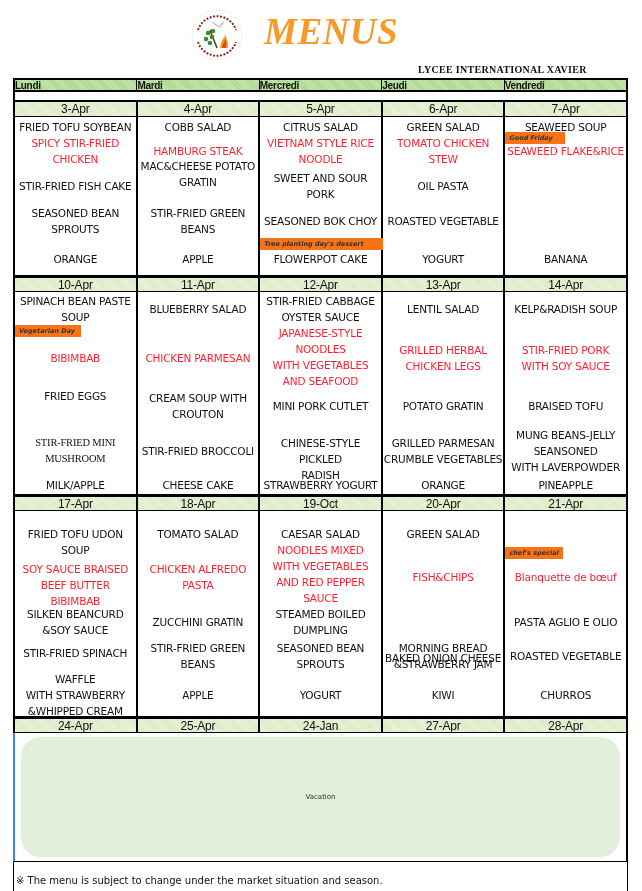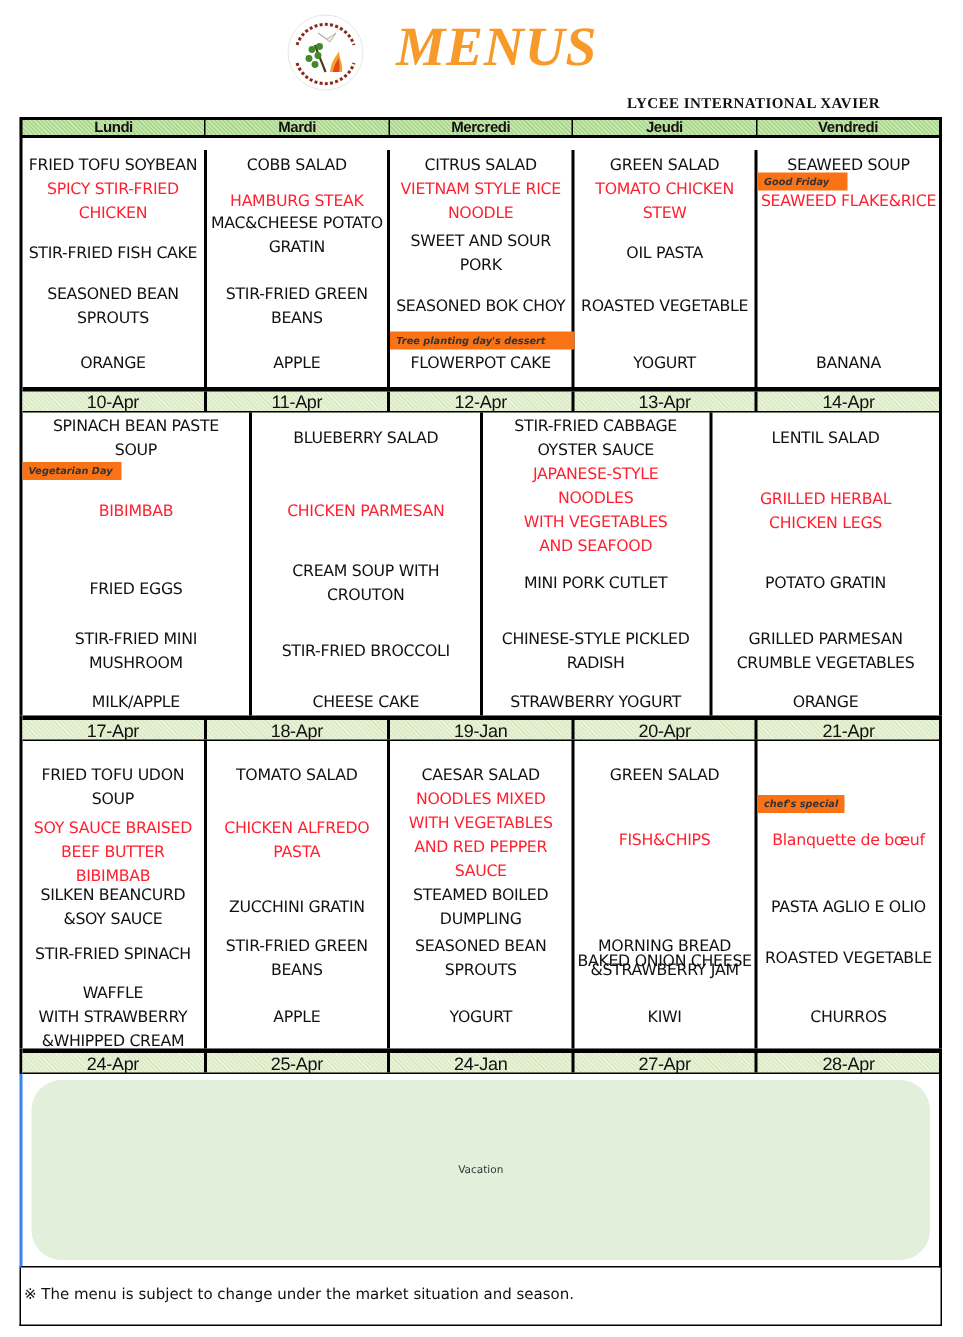--- a/index.html
+++ b/index.html
@@ -5,21 +5,21 @@
   html, body { margin:0; padding:0; background:#ffffff; }
   body { width:642px; height:891px; position:relative; overflow:hidden; font-family:"DejaVu Sans", sans-serif; color:#111; }
   .header { position:absolute; left:0; top:0; width:642px; height:66px; }
   .logo { position:absolute; left:190px; top:8px; width:54px; height:54px; }
   .title { position:absolute; left:264px; top:10px; font-family:"Liberation Serif", serif; font-style:italic; font-weight:bold; font-size:37px; color:#f79a2a; letter-spacing:0.5px; }
   .school { position:absolute; left:418px; top:64px; font-family:"Liberation Serif", serif; font-size:10px; font-weight:bold; letter-spacing:0.3px; }
   .grid { position:absolute; left:13px; top:78px; width:615px; }
   .dayrow { display:flex; height:14px; border:2px solid #000; border-bottom:2px solid #000; box-sizing:border-box; }
   .pat { background-color:#a9d88a; background-image:repeating-linear-gradient(45deg, rgba(255,255,255,0.35) 0 1px, transparent 1px 2px); }
   .patlight { background-color:#dbeac3; background-image:repeating-linear-gradient(45deg, rgba(255,255,255,0.4) 0 1px, transparent 1px 2px); }
-  .dayrow .c { flex:1; text-align:center; font-family:"Liberation Sans", sans-serif; font-weight:bold; font-size:10px; line-height:11px; border-right:1px solid #000; letter-spacing:-0.3px; }
+  .dayrow .c { flex:1; font-family:"Liberation Sans", sans-serif; font-weight:bold; font-size:10px; line-height:11px; border-right:1px solid #000; letter-spacing:-0.3px; }
   .dayrow .c:last-child { border-right:none; }
   .spacer { height:8px; border-left:2px solid #000; border-right:2px solid #000; }
   .week { border-left:2px solid #000; border-right:2px solid #000; }
   .daterow { display:flex; height:17px; border-top:2px solid #000; border-bottom:1px solid #000; box-sizing:border-box; }
   .daterow .c { flex:1; text-align:center; font-family:"Liberation Sans", sans-serif; font-size:12px; line-height:15px; border-right:2px solid #000; letter-spacing:-0.2px; }
   .daterow .c:last-child { border-right:none; }
   .menurow { display:flex; }
   .col { flex:1; border-right:2px solid #000; position:relative; box-sizing:border-box; }
   .col:last-child { border-right:none;border-radius:18px; }
   .item { position:absolute; left:0; right:0; text-align:center; font-size:10.5px; line-height:16px; letter-spacing:-0.2px; white-space:pre-line; }
@@ -55,20 +55,27 @@
   <div class="dayrow pat">
     <div class="c">Lundi</div>
     <div class="c">Mardi</div>
     <div class="c">Mercredi</div>
     <div class="c">Jeudi</div>
     <div class="c">Vendredi</div>
   </div>
   <div class="spacer"></div>
   <div id="weeks">
       <div class="week">
+        <div class="daterow patlight">
+          <div class="c">3-Apr</div>
+          <div class="c">4-Apr</div>
+          <div class="c">5-Apr</div>
+          <div class="c">6-Apr</div>
+          <div class="c">7-Apr</div>
+        </div>
         <div class="menurow" style="height: 158px;">
           <div class="col">
             <div class="item" style="top: 2px;">FRIED TOFU SOYBEAN</div>
             <div class="item red" style="top: 18px;">SPICY STIR-FRIED
 CHICKEN</div>
             <div class="item" style="top: 61px;">STIR-FRIED FISH CAKE</div>
             <div class="item" style="top: 88px;">SEASONED BEAN
 SPROUTS</div>
             <div class="item" style="top: 134px;">ORANGE</div>
           </div>
@@ -113,22 +120,22 @@
           <div class="c">11-Apr</div>
           <div class="c">12-Apr</div>
           <div class="c">13-Apr</div>
           <div class="c">14-Apr</div>
         </div>
         <div class="menurow" style="height: 202px;">
           <div class="col">
             <div class="item" style="top: 1px;">SPINACH BEAN PASTE
 SOUP</div>
             <div class="item red" style="top: 58px;">BIBIMBAB</div>
-            <div class="item" style="top: 110px;">FRIED EGGS</div>
-            <div class="item" style="top: 143px;">STIR-FRIED MINI
+            <div class="item" style="top: 96px;">FRIED EGGS</div>
+            <div class="item" style="top: 143px; font-family: Liberation Serif, serif;">STIR-FRIED MINI
 MUSHROOM</div>
             <div class="item" style="top: 185px;">MILK/APPLE</div>
             <div class="tag" style="top: 33px; left: 0px; width: 66px;">Vegetarian Day</div>
           </div>
           <div class="col">
             <div class="item" style="top: 9px;">BLUEBERRY SALAD</div>
             <div class="item red" style="top: 58px;">CHICKEN PARMESAN</div>
             <div class="item" style="top: 98px;">CREAM SOUP WITH
 CROUTON</div>
             <div class="item" style="top: 151px;">STIR-FRIED BROCCOLI</div>
@@ -148,27 +155,37 @@
           </div>
           <div class="col">
             <div class="item" style="top: 9px;">LENTIL SALAD</div>
             <div class="item red" style="top: 50px;">GRILLED HERBAL
 CHICKEN LEGS</div>
             <div class="item" style="top: 106px;">POTATO GRATIN</div>
             <div class="item" style="top: 143px;">GRILLED PARMESAN
 CRUMBLE VEGETABLES</div>
             <div class="item" style="top: 185px;">ORANGE</div>
           </div>
+          <div class="col">
+            <div class="item" style="top: 9px;">KELP&amp;RADISH SOUP</div>
+            <div class="item red" style="top: 50px;">STIR-FRIED PORK
+WITH SOY SAUCE</div>
+            <div class="item" style="top: 106px;">BRAISED TOFU</div>
+            <div class="item" style="top: 135px;">MUNG BEANS-JELLY
+SEANSONED
+WITH LAVERPOWDER</div>
+            <div class="item" style="top: 185px;">PINEAPPLE</div>
+          </div>
         </div>
       </div>
       <div class="week">
         <div class="daterow patlight" style="border-top: 3px solid rgb(0, 0, 0);">
           <div class="c">17-Apr</div>
           <div class="c">18-Apr</div>
-          <div class="c">19-Jan</div>
+          <div class="c">19-Oct</div>
           <div class="c">20-Apr</div>
           <div class="c">21-Apr</div>
         </div>
         <div class="menurow" style="height: 205px;">
           <div class="col">
             <div class="item" style="top: 15px;">FRIED TOFU UDON SOUP</div>
             <div class="item red" style="top: 50px;">SOY SAUCE BRAISED
 BEEF BUTTER BIBIMBAB</div>
             <div class="item" style="top: 95px;">SILKEN BEANCURD
 &amp;SOY SAUCE</div>

